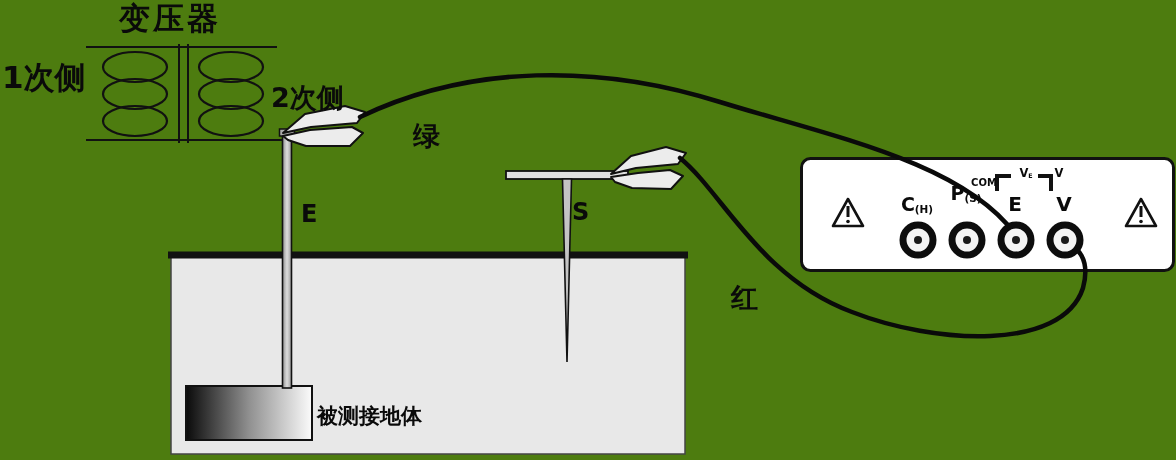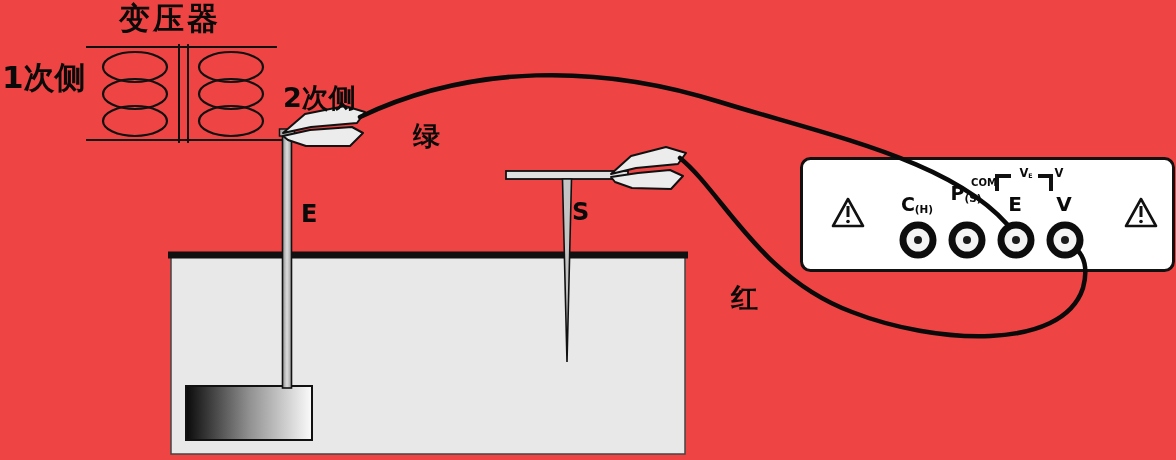--- a/index.html
+++ b/index.html
@@ -1,17 +1,17 @@
 <!DOCTYPE html>
 <html><head>
 <meta charset="utf-8">
 <style>
   html,body{margin:0;padding:0;background:#fff;}
   .stage{
-    position:relative;width:1176px;height:460px;background:#ef4444;overflow:hidden;
+    position:relative;width:1176px;height:460px;background:#4d7c0f;overflow:hidden;
     font-family:"DejaVu Sans","Liberation Sans",sans-serif;color:#0a0a0a;
   }
   .stage svg{position:absolute;left:0;top:0;}
   .lbl{position:absolute;white-space:nowrap;color:#0a0a0a;line-height:1;}
   .cjk{font-weight:600;}
   .cjkb{font-weight:700;}
   .center{transform:translateX(-50%);}
   .tlabel{font-weight:700;}
   .sub{font-size:0.55em;font-weight:700;vertical-align:-0.22em;}
 </style>
@@ -101,27 +101,28 @@
     </g>
     <g fill="#fff" stroke="#111">
       <path d="M 1141 199 L 1126 226 L 1156 226 Z" stroke-width="2.6" stroke-linejoin="round"></path>
       <line x1="1141" y1="206" x2="1141" y2="217" stroke-width="3"></line>
       <circle cx="1141" cy="221.5" r="1.8" fill="#111" stroke="none"></circle>
     </g>
   </svg>
 
   <div class="lbl cjk" style="left:119px;top:3px;font-size:31px;letter-spacing:3px;">变压器</div>
   <div class="lbl cjk" style="left:2px;top:62px;font-size:31px;">1次侧</div>
-  <div class="lbl cjk" style="left:283px;top:84px;font-size:27px;">2次侧</div>
+  <div class="lbl cjk" style="left:271px;top:84px;font-size:27px;">2次侧</div>
 
   <div class="lbl cjkb" style="left:413px;top:122px;font-size:27px;">绿</div>
   <div class="lbl cjkb" style="left:731px;top:284px;font-size:27px;">红</div>
 
   <div class="lbl cjkb" style="left:301px;top:202px;font-size:24px;">E</div>
   <div class="lbl cjkb" style="left:572px;top:200px;font-size:24px;">S</div>
+  <div class="lbl cjkb" style="left:317px;top:406px;font-size:21px;">被测接地体</div>
 
   <div class="lbl center" style="left:976px;top:178px;font-size:10px;font-weight:700;margin-left:8px;">COM</div>
   <div class="lbl center" style="left:1026px;top:168px;font-size:11.5px;font-weight:700;">
     <span>V</span><span class="sub">E</span>
   </div>
   <div class="lbl center" style="left:1059px;top:168px;font-size:11.5px;font-weight:700;">V</div>
 
   <div class="lbl center tlabel" style="left:917px;top:195px;font-size:19px;">
     <span>C</span><span class="sub">(H)</span>
   </div>

